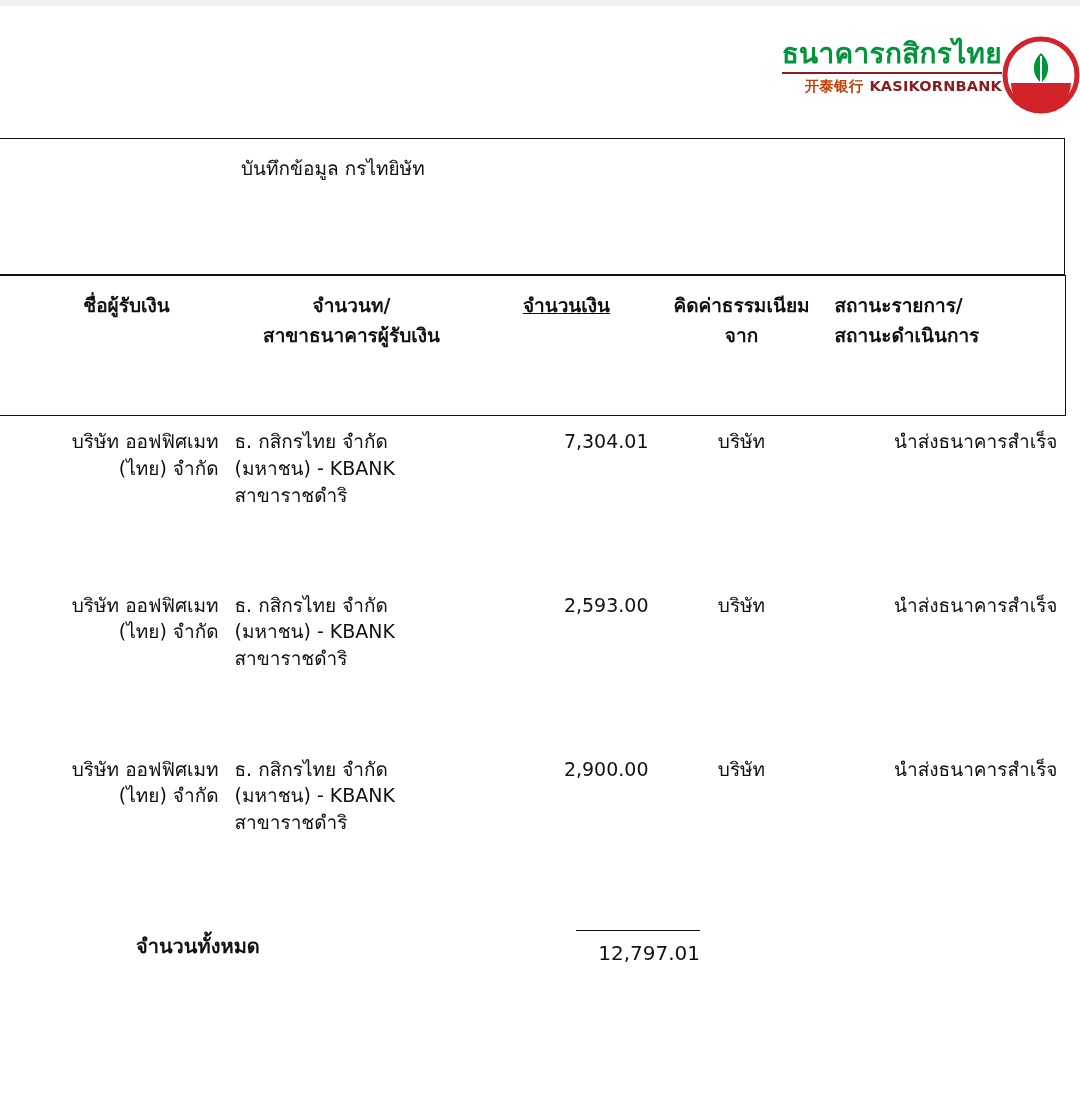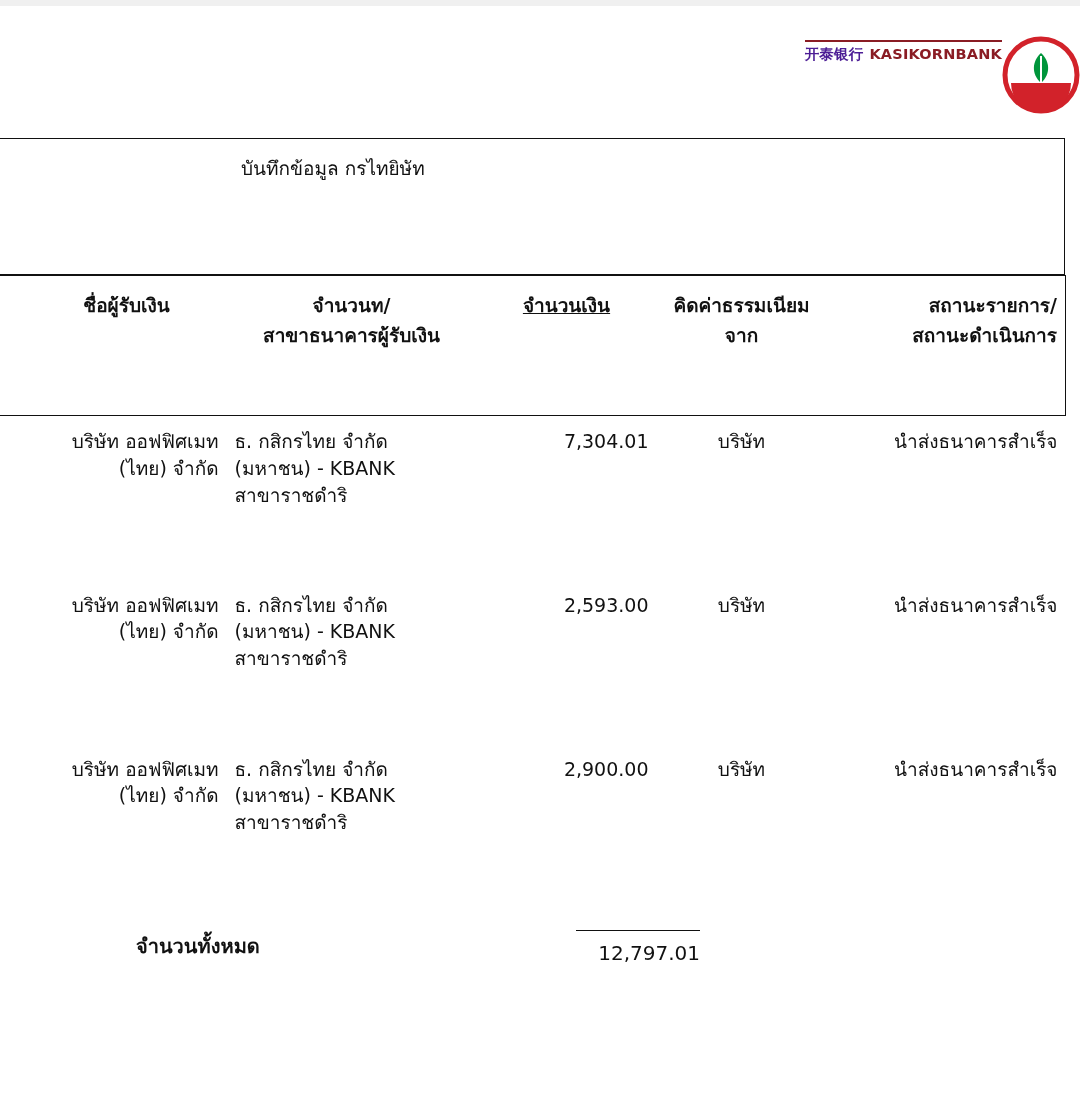--- a/index.html
+++ b/index.html
@@ -55,21 +55,21 @@
     width: 100%;
   }
   .logo-sub {
     font-size: 14.5px;
     font-weight: bold;
     color: #8a1c24;
     letter-spacing: .2px;
     white-space: nowrap;
   }
   .logo-sub .cn {
-    color: #4c1d95;
+    color: #c2410c;
     font-weight: bold;
     margin-right: 6px;
   }
   .logo-mark {
     position: absolute;
     right: 0;
     top: 30px;
     width: 78px;
     height: 78px;
   }
@@ -118,21 +118,21 @@
     height: 140px;
   }
   table.tbl thead th:first-child { border-left: 1px solid #111; }
   table.tbl thead th:last-child  { border-right: 1px solid #111; }
 
   th.c-no     { width: 118px; text-align: center; }
   th.c-name   { width: 200px; text-align: center; }
   th.c-bank   { width: 250px; text-align: center; }
   th.c-amt    { width: 180px; text-align: center; text-decoration: underline; }
   th.c-fee    { width: 170px; text-align: center; }
-  th.c-status { width: 239px; text-align: right; }
+  th.c-status { width: 239px; text-align: left; }
 
   table.tbl tbody td {
     font-size: 19px;
     vertical-align: top;
     padding: 12px 8px 0 8px;
     line-height: 1.42;
   }
   td.c-no     { text-align: left;  padding-left: 0; white-space: nowrap; }
   td.c-name   { text-align: right; }
   td.c-bank   { text-align: left; }
@@ -171,20 +171,21 @@
 </head>
 <body>
 
 <div class="topstrip"></div>
 
 <div class="page">
 
   <div class="header">
 
     <div class="logo-block">
+      <div class="logo-thai">ธนาคารกสิกรไทย</div>
       <div class="logo-rule"></div>
       <div class="logo-sub">
         <span class="cn">开泰银行</span><span>KASIKORNBANK</span>
       </div>
     </div>
 
     <div class="logo-mark">
       <svg width="78" height="78" viewBox="0 0 78 78" xmlns="http://www.w3.org/2000/svg">
         <circle cx="39" cy="39" r="36" fill="#ffffff" stroke="#D2222A" stroke-width="5"></circle>
         <path d="M9 47 a30 30 0 0 0 60 0 z" fill="#D2222A"></path>

